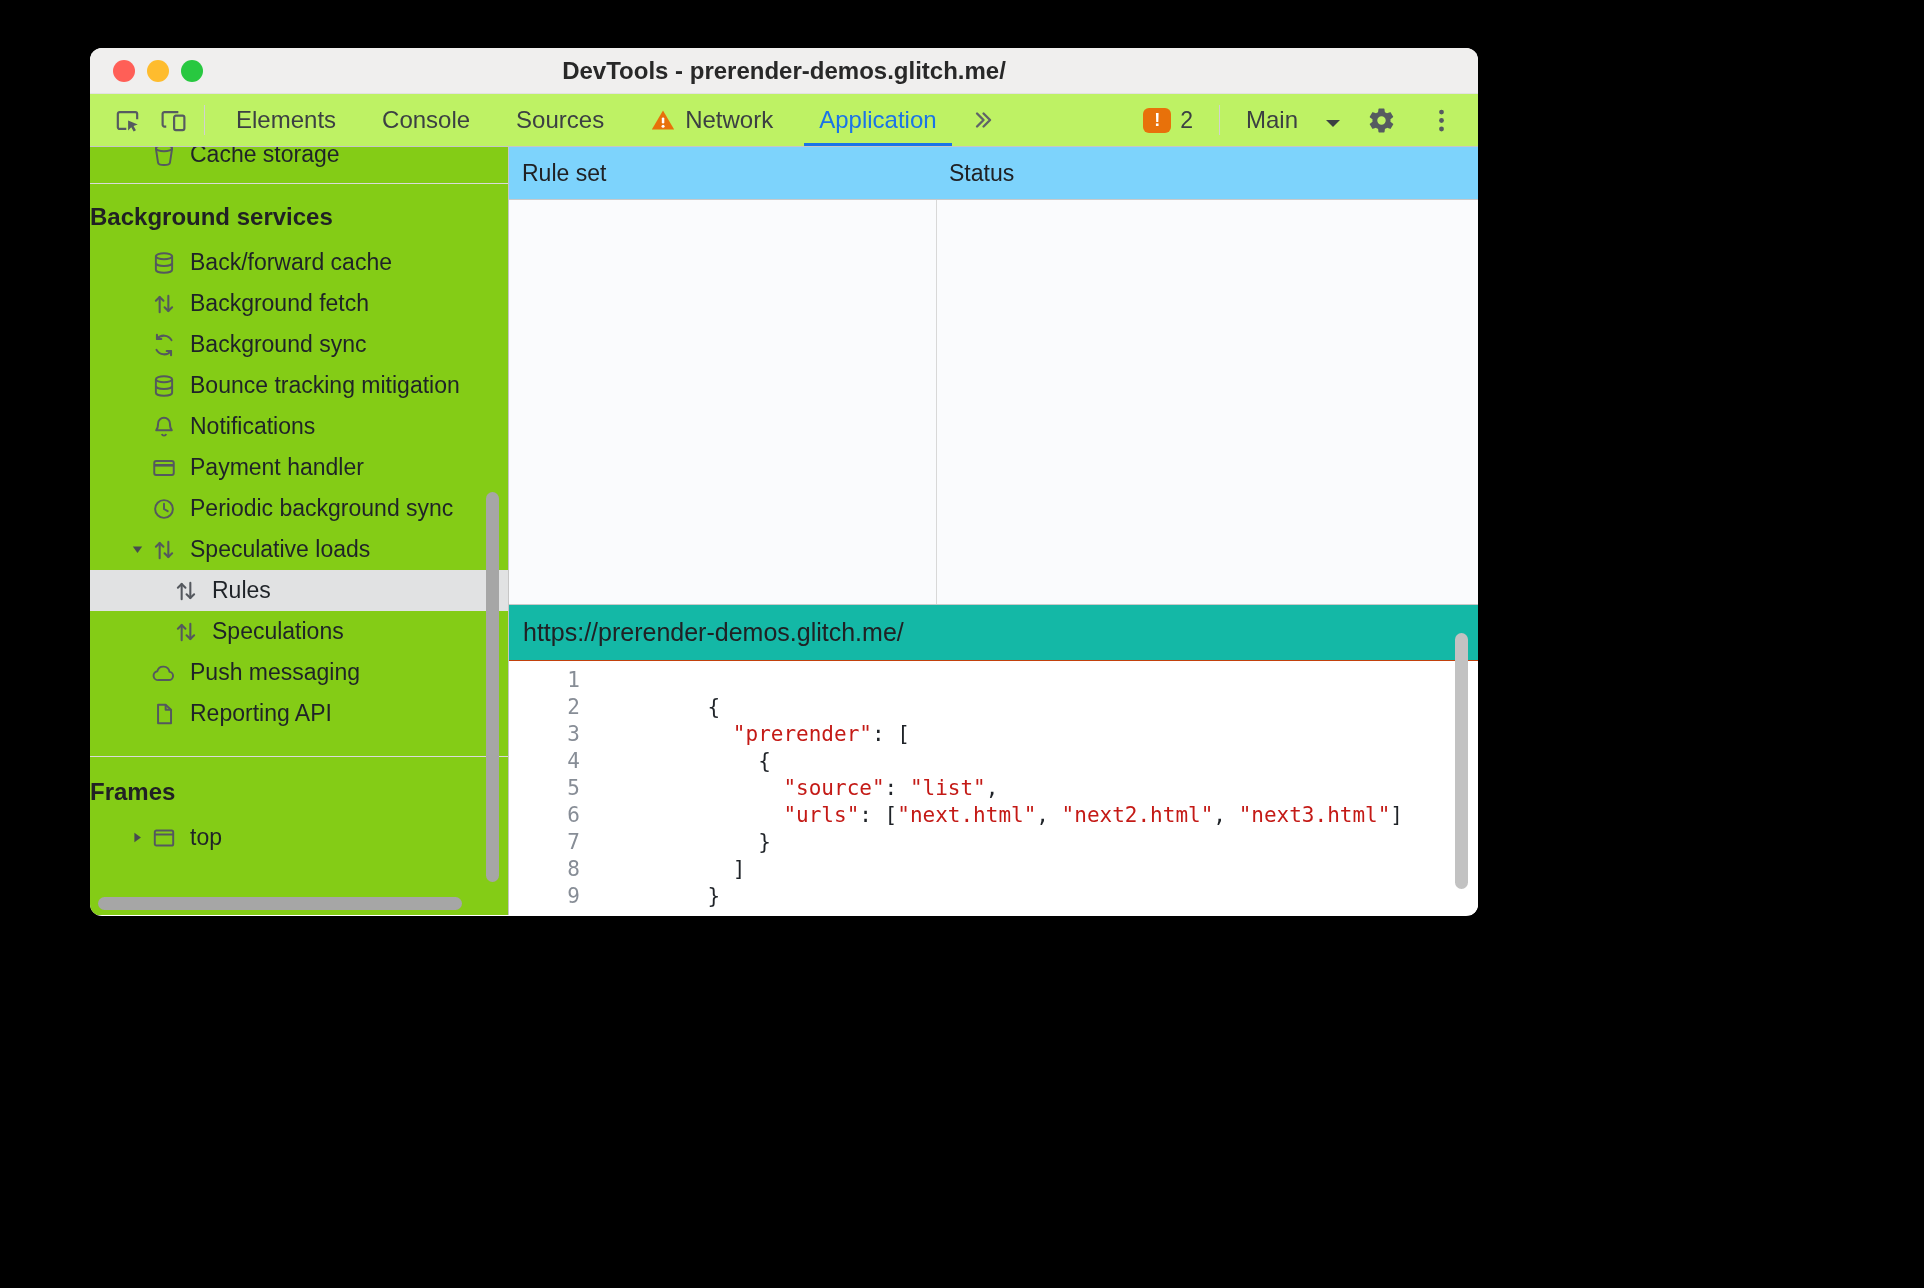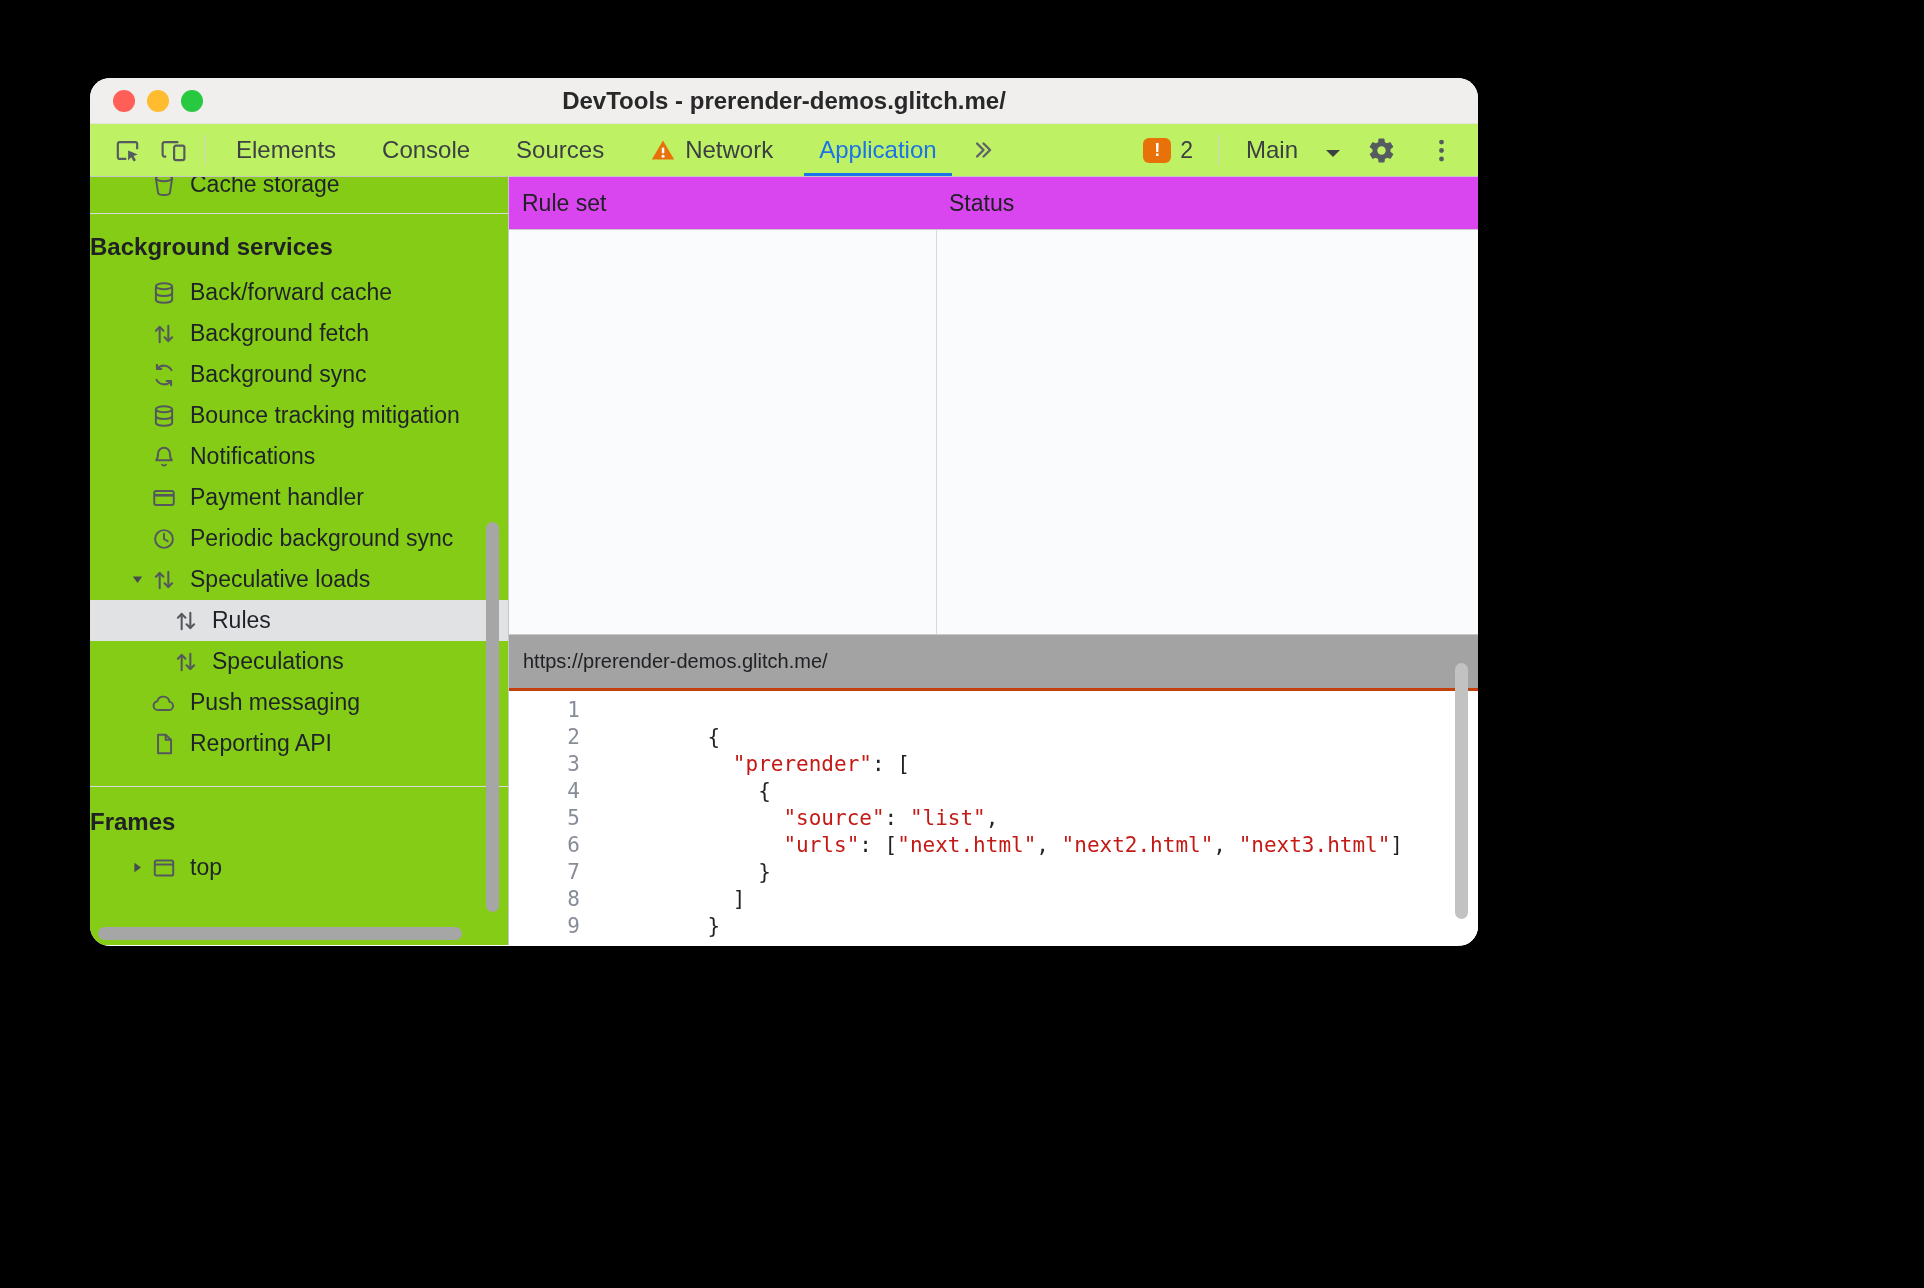--- a/index.html
+++ b/index.html
@@ -4,22 +4,22 @@
 <style>
   * { box-sizing: border-box; }
   html,body { margin:0; padding:0; }
   body {
     width:1924px; height:1288px; background:#000;
     font-family:"Liberation Sans","DejaVu Sans",sans-serif;
     position:relative; overflow:hidden;
     -webkit-font-smoothing:antialiased;
   }
   .window {
-    position:absolute; left:90px; top:78px; width:1388px; height:868px;
-    background:#fff; border-radius:20px; overflow:hidden;
+    position:absolute; left:90px; top:48px; width:1388px; height:868px;
+    background:#fff; border-radius:12px; overflow:hidden;
     box-shadow:0 18px 50px rgba(0,0,0,.6);
   }
   
   .titlebar {
     height:46px; background:#f0efee; position:relative;
     display:flex; align-items:center; justify-content:center;
     border-bottom:1px solid #e3e2e1;
   }
   .traffic { position:absolute; left:23px; top:0; bottom:0; display:flex; align-items:center; gap:12px; }
   .light { width:22px; height:22px; border-radius:50%; display:inline-block; }
@@ -82,38 +82,38 @@
     border-radius:7px; background:#a6a6a6;
   }
   .sb-h {
     position:absolute; left:8px; bottom:5px; height:13px; width:364px;
     border-radius:7px; background:#a6a6a6;
   }
   
   .main { flex:1; display:flex; flex-direction:column; background:#fff; min-width:0; }
   .grid { height:458px; border-bottom:1px solid #c9c9c9; display:flex; flex-direction:column; position:relative; }
   .grid::before { content:""; position:absolute; left:427px; top:0; bottom:0; width:1px; background:#d8d8d8; }
-  .grid-head { height:53px; display:flex; align-items:center; font-size:23px; color:#202124; background:#d946ef; border-bottom:1px solid #c9c9c9; position:relative; z-index:1; }
+  .grid-head { height:53px; display:flex; align-items:center; font-size:23px; color:#202124; background:#7dd3fc; border-bottom:1px solid #c9c9c9; position:relative; z-index:1; }
   .col-rule { width:427px; flex:none; padding-left:13px; }
   .col-status { flex:1; padding-left:13px; }
   .grid-row { height:51px; display:flex; position:relative; z-index:1; }
   .cell-rule { width:427px; flex:none; display:flex; align-items:center; gap:7px; padding-left:11px; background:#d9e4fb; }
   .cell-status {
     flex:1; display:flex; align-items:center; padding-left:11px;
     background:#e1eafc; border:2px solid #2b6de8; border-radius:4px; margin:1px 1px 1px 0;
   }
   .rule-icon { width:24px; height:24px; color:#5f6368; display:flex; align-items:center; justify-content:center; flex:none; }
   .rule-icon svg { width:23px; height:23px; }
   .grid-link { color:#0b57d0; text-decoration:underline; font-size:23px; cursor:pointer; white-space:nowrap; }
   .grid-empty { flex:1; background:#fafbfd; }
   
   .preview { flex:1; display:flex; flex-direction:column; position:relative; background:#fff; min-height:0; }
   .preview-url {
     height:56px; flex:none; display:flex; align-items:center; padding-left:14px;
-    font-size:20px; color:#202124; border-bottom:3px solid #c2410c; background:#a3a3a3;
+    font-size:25px; color:#202124; border-bottom:1px solid #c2410c; background:#14b8a6;
   }
   .code-view {
     flex:1; padding-top:6px; overflow:hidden;
     font-family:"DejaVu Sans Mono","Liberation Mono",monospace;
     font-size:21px; line-height:27px; color:#1f2328;
   }
   .code-line { display:flex; }
   .gutter { width:71px; flex:none; text-align:right; color:#878d96; }
   .code-text { white-space:pre; padding-left:77px; }
   .tok-str { color:#c41a16; }

